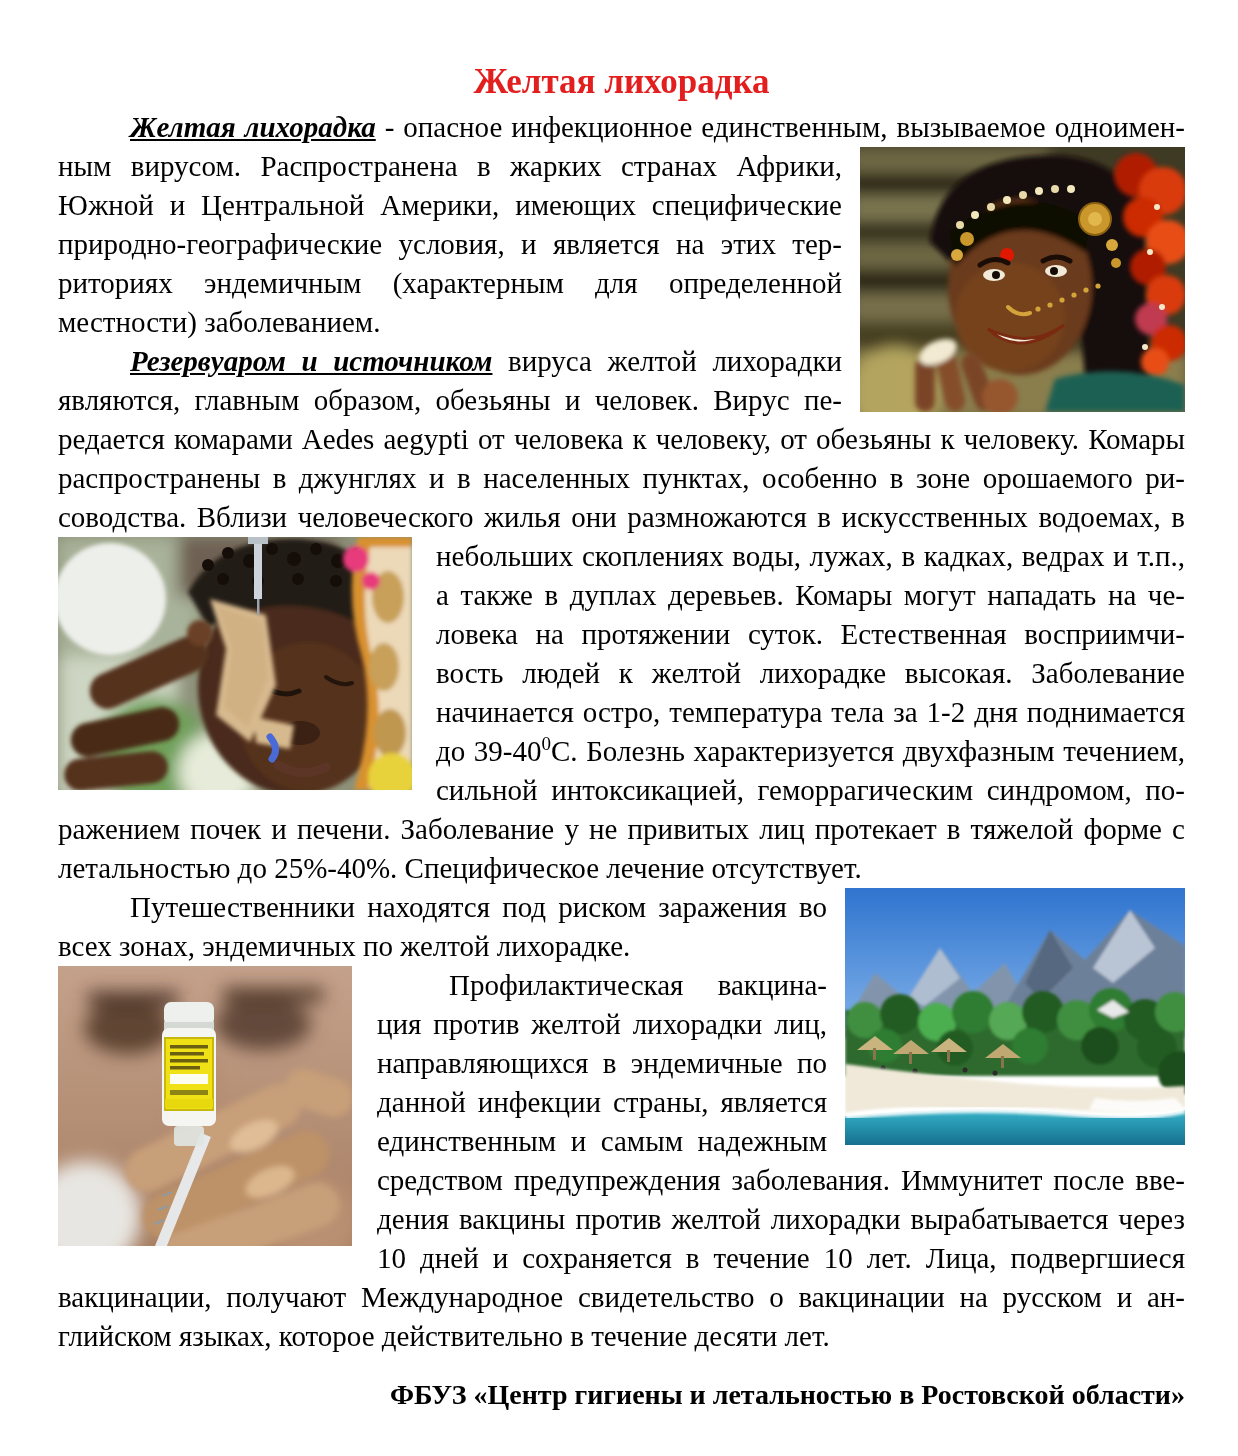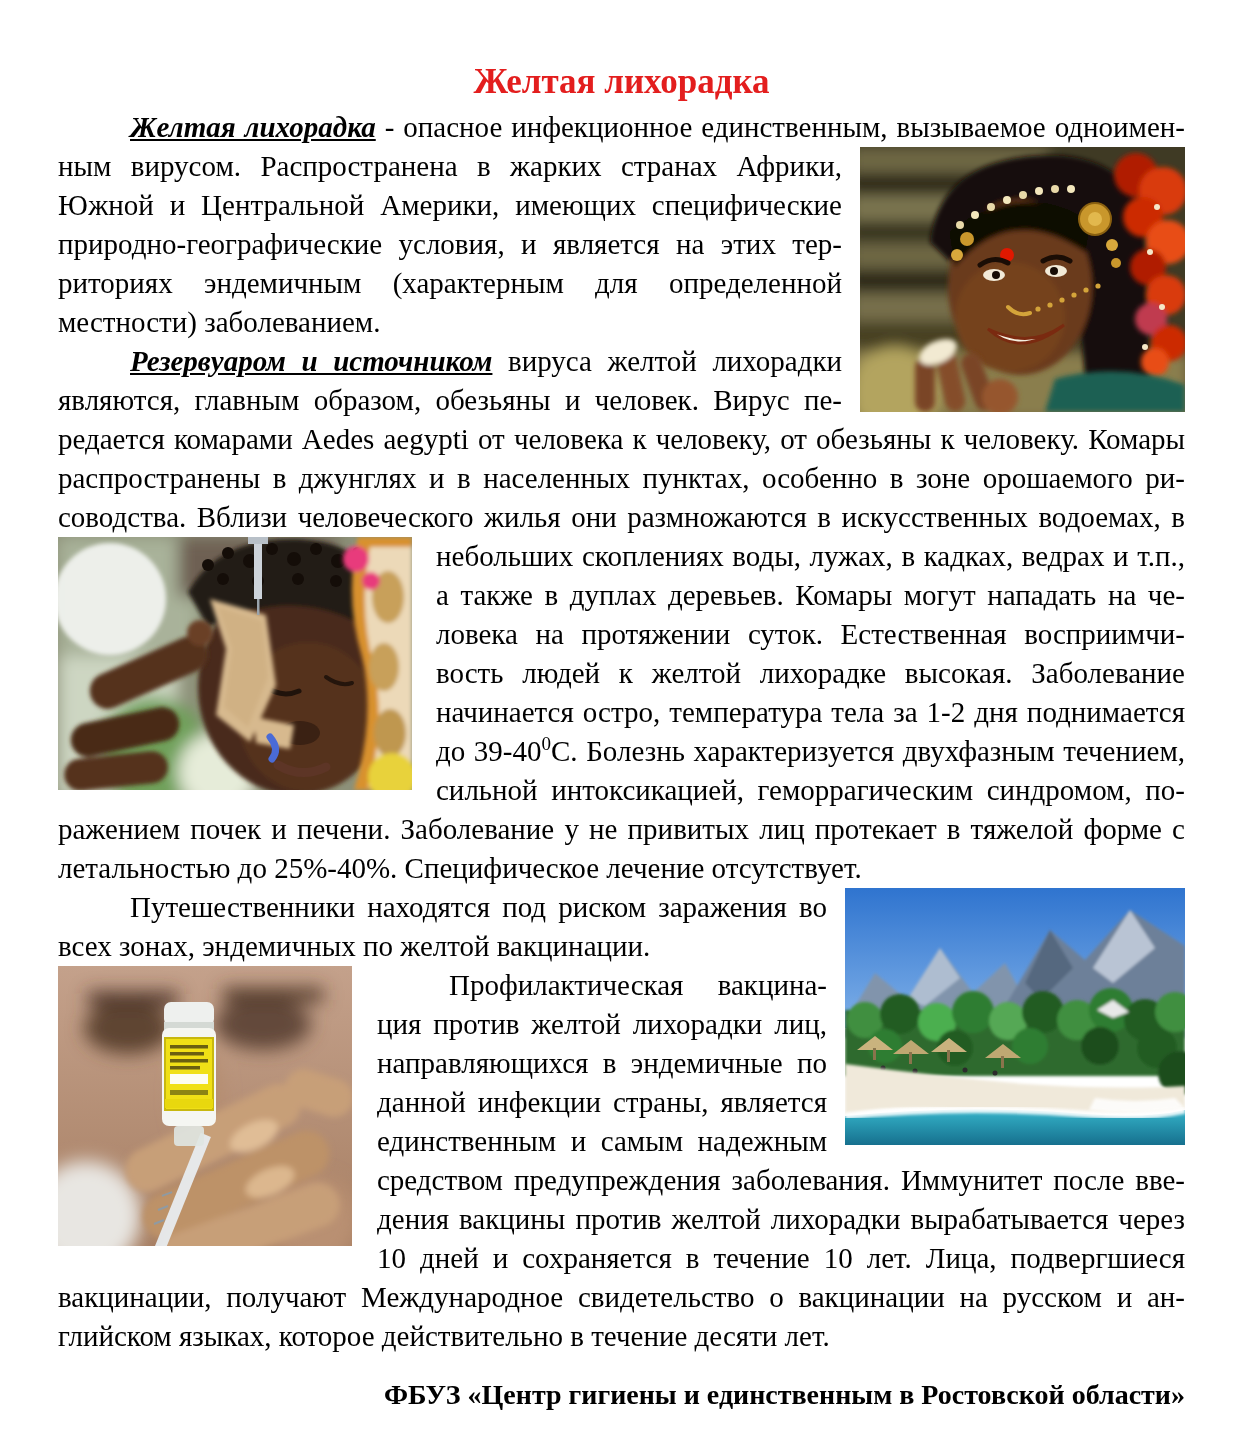--- a/index.html
+++ b/index.html
@@ -249,21 +249,21 @@
         <circle cx="38" cy="180" r="2.5" fill="#2b2b2b"></circle>
               <circle cx="70" cy="183" r="2.5" fill="#2b2b2b"></circle>
         <circle cx="120" cy="182" r="2.5" fill="#2b2b2b"></circle>
               <circle cx="150" cy="185" r="2.5" fill="#2b2b2b"></circle>
       </g>
       <path d="M0,176 Q90,188 180,196 Q270,202 340,198 L340,222 Q240,230 120,222 Q40,216 0,228 Z" fill="#f0e9da" filter="url(#bb2)"></path>
       <path d="M0,228 Q120,216 240,226 Q300,231 340,222 L340,257 L0,257 Z" fill="url(#bsea)"></path>
       <path d="M0,228 Q120,216 240,226 Q300,231 340,222" fill="none" stroke="#ffffff" stroke-width="7" opacity="0.9" filter="url(#bb2)"></path>
       <path d="M250,210 q40,6 80,0 l10,10 q-50,8 -96,2 Z" fill="#ffffff" opacity="0.85" filter="url(#bb2)"></path>
     </svg>
-        </span><span>Путешественники находятся под риском заражения во всех зонах, эндемичных по желтой вакцинации.</span></p>
+        </span><span>Путешественники находятся под риском заражения во всех зонах, эндемичных по желтой лихорадке.</span></p>
 
     <p class="para"><span class="float-vaccine">
           <svg class="ph" viewBox="0 0 294 280" preserveAspectRatio="none" aria-hidden="true">
       <defs>
         <filter id="vb8" x="-30%" y="-30%" width="160%" height="160%">
                 <feGaussianBlur stdDeviation="9"></feGaussianBlur>
               </filter>
         <filter id="vb3" x="-30%" y="-30%" width="160%" height="160%">
                 <feGaussianBlur stdDeviation="3"></feGaussianBlur>
               </filter>
@@ -310,15 +310,15 @@
                 <rect x="112" y="100" width="30" height="3.5"></rect>
         </g>
         <rect x="112" y="108" width="38" height="10" fill="#fdfdf0"></rect>
         <rect x="112" y="124" width="38" height="5" fill="#8c8414"></rect>
         <rect x="107" y="133" width="48" height="9" fill="#e8d80e"></rect>
         <rect x="116" y="160" width="30" height="20" rx="4" fill="#dfe5e2" opacity="0.9"></rect>
       </g>
     </svg>
         </span><span>Профилактическая вакцина­ция против желтой лихорадки лиц, направляющихся в эндемичные по данной инфекции страны, является единственным и самым надежным средством предупреждения заболевания. Иммунитет после вве­дения вакцины против желтой лихорадки вырабатывается через 10 дней и сохраняется в течение 10 лет. Лица, подвергшиеся вакцинации, получают Международное свидетельство о вакцинации на русском и ан­глийском языках, которое действительно в течение десяти лет.</span></p>
 
-    <p class="footer">ФБУЗ «Центр гигиены и единственным в Ростовской области»</p>
+    <p class="footer">ФБУЗ «Центр гигиены и летальностью в Ростовской области»</p>
   </div>
 </div>
 
 </body></html>

